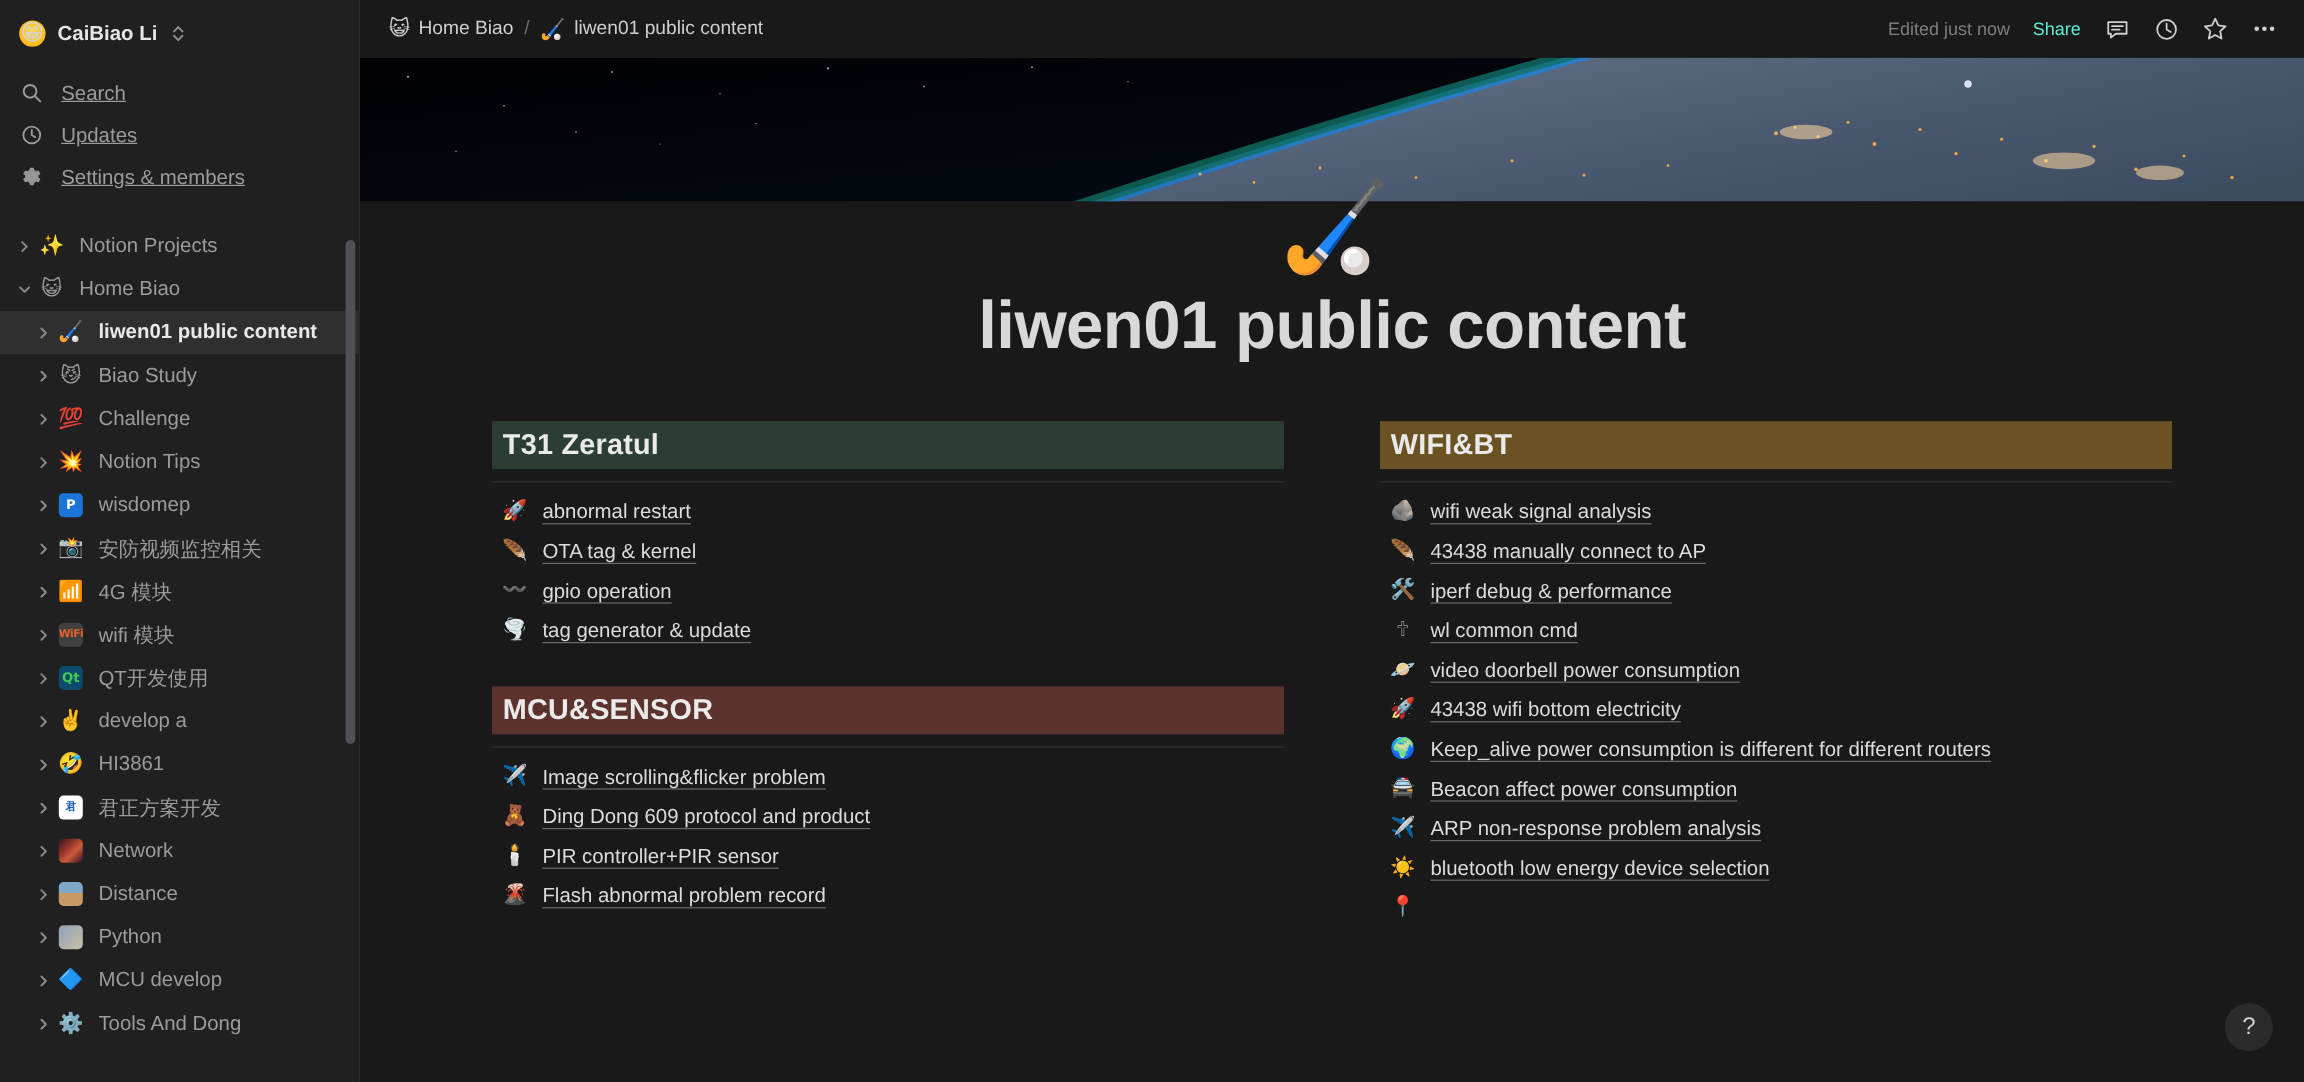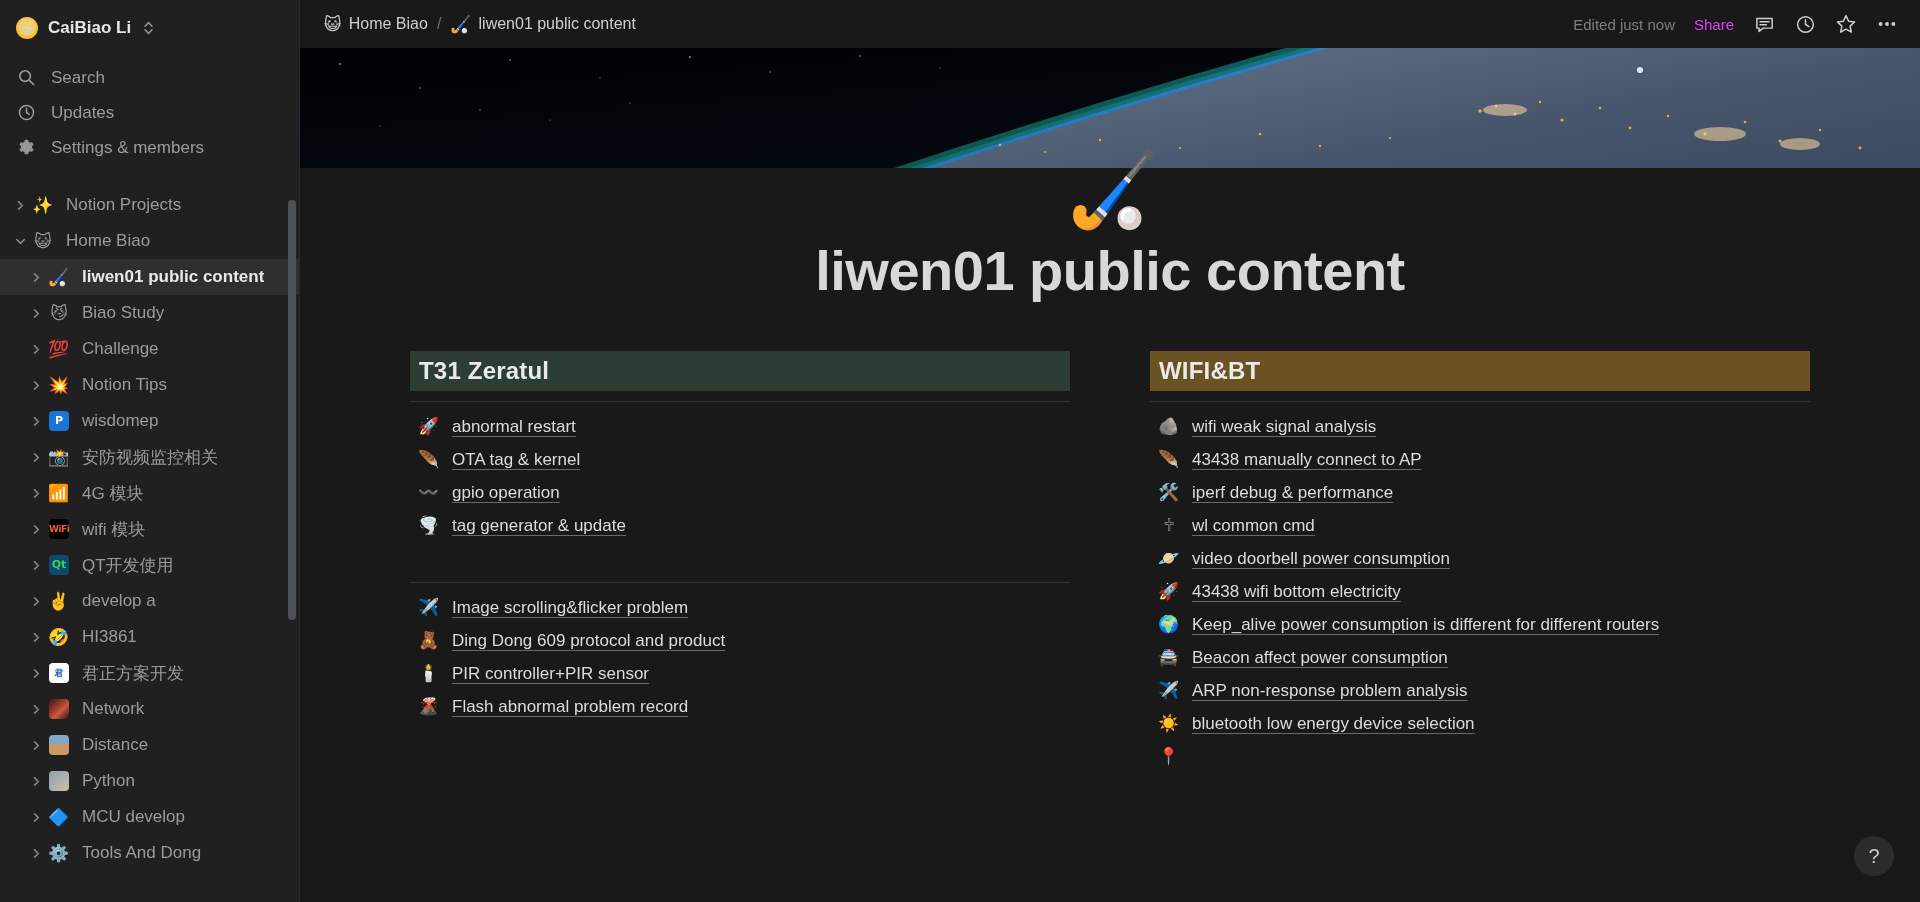--- a/index.html
+++ b/index.html
@@ -40,20 +40,21 @@
     display: flex; flex-direction: column; gap: 1px; margin-left: 2px;
   }
   .ws-chev svg { display: block; }
 
   .nav-list { padding: 4px 0 10px 0; }
   .nav-row {
     display: flex; align-items: center; gap: 14px;
     height: 35px; padding: 0 16px;
     color: #9b9b9b; font-size: 17px;
     cursor: pointer;
+    text-decoration: underline;
   }
   .nav-icon { width: 21px; height: 21px; flex: 0 0 21px; display: flex; align-items: center; justify-content: center; color: #9b9b9b; }
   .nav-icon svg { display: block; }
   .nav-label { white-space: nowrap; }
 
   .tree { padding-top: 12px; position: relative; }
   .tree-row {
     display: flex; align-items: center;
     height: 36px; padding: 0 14px 0 10px;
     font-size: 17px; color: #9b9b9b;
@@ -70,21 +71,21 @@
     width: 26px; flex: 0 0 26px; text-align: center;
     font-size: 17px; line-height: 1;
     font-family: "DejaVu Sans", sans-serif;
   }
   .tw-label { margin-left: 10px; white-space: nowrap; overflow: hidden; text-overflow: ellipsis; }
 
   
   .tile { display:inline-block; width:20px; height:20px; border-radius:4px; vertical-align:middle;
           font-size:11px; line-height:20px; text-align:center; font-weight:700; color:#fff; }
   .tile.blue   { background:#1b74d8; }
-  .tile.wifi   { background:#000000; color:#e8622a; font-size:9px; letter-spacing:-0.5px;}
+  .tile.wifi   { background:#404040; color:#e8622a; font-size:9px; letter-spacing:-0.5px;}
   .tile.qt     { background:#0c4a6e; color:#41cd52; }
   .tile.jz     { background:#ffffff; color:#1a5fb4; font-size:9px; }
   .tile.net    { background:linear-gradient(135deg,#3a1020,#9a3a2a 40%,#d05a3a 60%,#2a1020); }
   .tile.dist   { background:linear-gradient(180deg,#7fa7c8 0 45%,#c99a63 45% 100%); }
   .tile.py     { background:linear-gradient(135deg,#8aa0b6,#cfc0a8); }
 
   
   #sb-scroll {
     position: absolute; right: 4px; top: 200px;
     width: 8px; height: 420px; border-radius: 5px;
@@ -100,21 +101,21 @@
   #topbar {
     height: 48px; display: flex; align-items: center;
     padding: 0 22px 0 24px; background: #191919;
     position: relative; z-index: 5;
   }
   .crumb { display: flex; align-items: center; gap: 7px; font-size: 16px; color: #cfcfcf; cursor: pointer; }
   .crumb .em { font-size: 17px; font-family: "DejaVu Sans", sans-serif; }
   .crumb-sep { color: #6d6d6d; margin: 0 9px; font-size: 16px; }
   .topbar-right { margin-left: auto; display: flex; align-items: center; gap: 19px; }
   .edited { font-size: 15px; color: #7e7e7e; white-space: nowrap; }
-  .tb-btn { font-size: 15px; color: #d946ef; cursor: pointer; white-space: nowrap; }
+  .tb-btn { font-size: 15px; color: #5eead4; cursor: pointer; white-space: nowrap; }
   .tb-ico { width: 22px; height: 22px; color: #cfcfcf; cursor: pointer; display: flex; align-items: center; justify-content: center; }
   .tb-ico svg { display: block; }
 
   
   #cover {
     position: absolute; left: 0; right: 0; top: 48px; height: 120px;
     overflow: hidden;
   }
   .cover-art { position: absolute; inset: 0; }
 
@@ -543,20 +544,21 @@
                 <span class="link-emoji">〰️</span>
                 <span class="link-text">gpio operation</span>
               </div>
               <div class="link-row">
                 <span class="link-emoji">🌪️</span>
                 <span class="link-text">tag generator &amp; update</span>
               </div>
             </div>
             <div class="sec-gap"></div>
             <div class="section">
+              <div class="sec-head" style="background: rgb(92, 50, 44);">MCU&amp;SENSOR</div>
               <div class="sec-rule"></div>
               <div class="link-row">
                 <span class="link-emoji">✈️</span>
                 <span class="link-text">Image scrolling&amp;flicker problem</span>
               </div>
               <div class="link-row">
                 <span class="link-emoji">🧸</span>
                 <span class="link-text">Ding Dong 609 protocol and product</span>
               </div>
               <div class="link-row">

